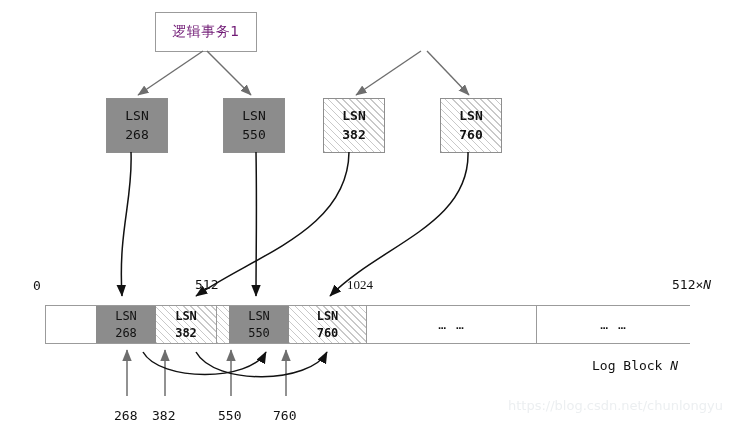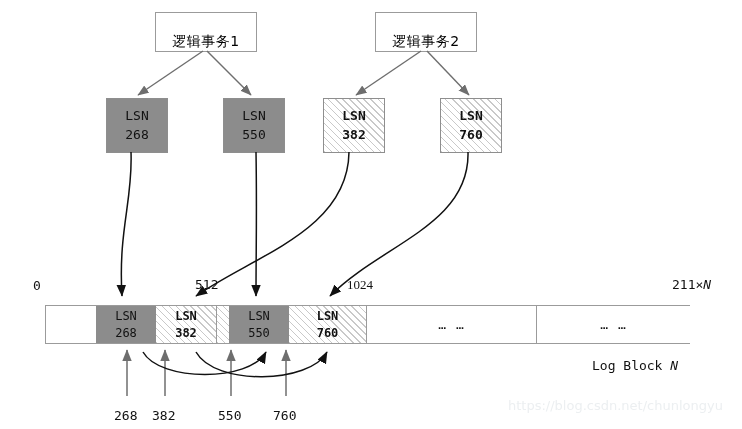--- a/index.html
+++ b/index.html
@@ -7,23 +7,23 @@
     position:relative;
     width:742px;height:429px;
     background:#ffffff;
     overflow:hidden;
     font-family:"DejaVu Sans Mono","Liberation Mono",monospace;
   }
   .txn-box{
     position:absolute;
     border:1px solid #9b9b9b;
     background:#ffffff;
-    display:flex;align-items:flex-end;justify-content:center;
+    display:flex;align-items:center;justify-content:center;
     font-family:"DejaVu Sans","Liberation Sans",sans-serif;
-    font-size:14px;color:#000000;
+    font-size:14px;color:#701a75;
     letter-spacing:0.5px;
   }
   .lsn-box{
     position:absolute;
     border:1px solid #8e8e8e;
     display:flex;flex-direction:column;
     align-items:center;justify-content:center;
     font-family:"DejaVu Sans Mono","Liberation Mono",monospace;
     font-size:13px;color:#111;line-height:1.45;
   }
@@ -92,23 +92,20 @@
   svg.overlay{position:absolute;left:0;top:0;width:742px;height:429px;pointer-events:none;}
 </style>
 </head>
 <body>
 
 <div id="canvas">
 
   <div class="txn-box" style="left:155px;top:12px;width:100px;height:38px;">
     <span>逻辑事务1</span>
   </div>
-  <div class="txn-box" style="left:375px;top:12px;width:100px;height:38px;">
-    <span>逻辑事务2</span>
-  </div>
 
   <div class="lsn-box solid" style="left:106px;top:98px;width:60px;height:53px;">
     <span class="lsn-label">LSN</span>
     <span class="lsn-num">268</span>
   </div>
   <div class="lsn-box solid" style="left:223px;top:98px;width:60px;height:53px;">
     <span class="lsn-label">LSN</span>
     <span class="lsn-num">550</span>
   </div>
   <div class="lsn-box hatch" style="left:323px;top:98px;width:60px;height:53px;">
@@ -157,21 +154,21 @@
   <div class="tick-label" style="left:33px;top:278px;">
     <span>0</span>
   </div>
   <div class="tick-label" style="left:195px;top:277px;">
     <span>512</span>
   </div>
   <div class="tick-label" style="left:347px;top:277px;font-family:Liberation Serif, serif;">
     <span>1024</span>
   </div>
   <div class="tick-label" style="left:672px;top:277px;">
-    <span>211×</span><span class="ital">N</span>
+    <span>512×</span><span class="ital">N</span>
   </div>
 
   <div class="block-label" style="left:592px;top:358px;">
     <span>Log Block </span><span class="ital">N</span>
   </div>
 
   <div class="bottom-label" style="left:114px;top:408px;">
     <span>268</span>
   </div>
   <div class="bottom-label" style="left:152px;top:408px;">

